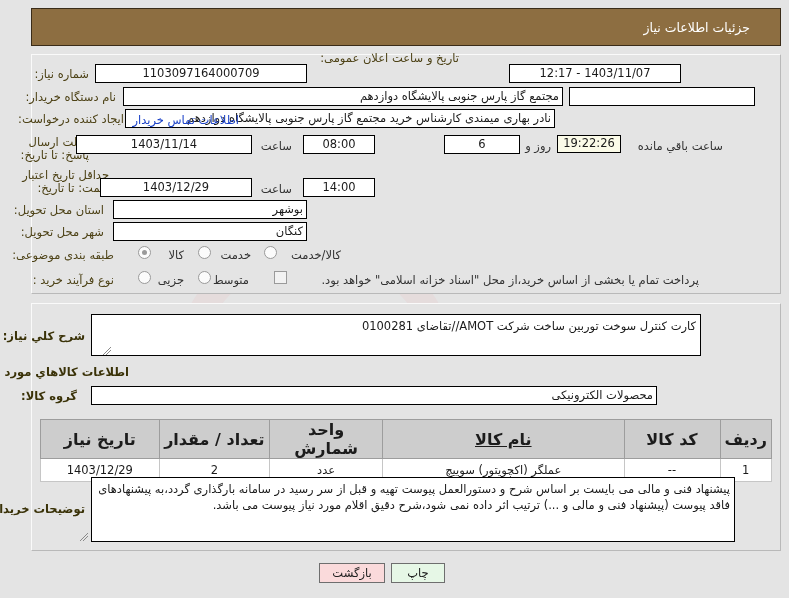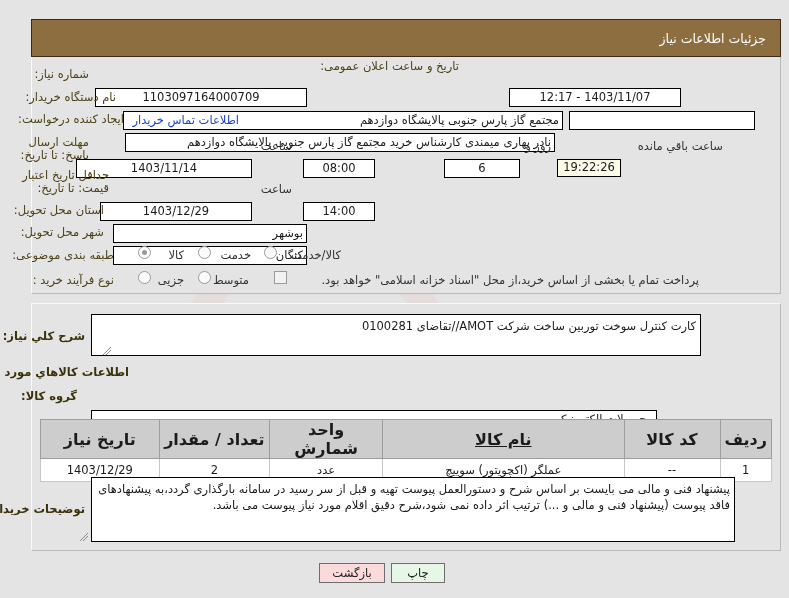--- a/index.html
+++ b/index.html
@@ -43,23 +43,22 @@
   .header-bar {
     position: absolute;
     left: 31px; top: 8px;
     width: 750px; height: 38px;
     background: #8d6e41;
     border: 1px solid #3a2c18;
     box-sizing: border-box;
     display: flex;
     align-items: center;
     justify-content: flex-start;
-    padding: 0 14px;
+    padding: 0 30px;
     z-index: 2;
-    margin-top: 11px;
   }
   .header-title {
     color: #ffffff;
     font-size: 12.5px;
     font-weight: normal;
   }
 
   
   .panel {
     position: absolute;
@@ -94,21 +93,20 @@
     font-family: "DejaVu Sans", "Liberation Sans", sans-serif;
     font-size: 11.5px;
     color: #1a1a1a;
     line-height: 1;
     display: flex;
     align-items: center;
     z-index: 3;
     padding: 8px 3px;
     overflow: hidden;
     white-space: nowrap;
-    margin-top: 24px;
   }
   .inp.center { justify-content: center; }
   .inp.right  { justify-content: flex-start; }
   .inp.cream  { background: #fbfbe8; }
 
   .lnk {
     position: absolute;
     color: #1a41c8;
     font-size: 11.5px;
     text-decoration: none;
@@ -243,21 +241,21 @@
 
   <div class="header-bar">
     <span class="header-title">جزئیات اطلاعات نیاز</span>
   </div>
 
   <div class="panel" id="panel-top"></div>
 
   <div class="lbl" style="right:700px; top:68px; width:78px;">شماره نیاز:</div>
   <div class="inp center" style="right:482px; top:64px; width:212px; height:19px;">1103097164000709</div>
 
-  <div class="lbl" style="right:330px; top:60px; width:145px;">تاریخ و ساعت اعلان عمومی:</div>
+  <div class="lbl" style="right:330px; top:52px; width:145px;">تاریخ و ساعت اعلان عمومی:</div>
   <div class="inp center" style="right:108px; top:64px; width:172px; height:19px;">1403/11/07 - 12:17</div>
 
   <div class="lbl" style="right:673px; top:91px; width:105px;">نام دستگاه خریدار:</div>
   <div class="inp right" style="right:226px; top:87px; width:440px; height:19px;">مجتمع گاز پارس جنوبی  پالایشگاه دوازدهم</div>
   <div class="inp right" style="right:34px; top:87px; width:186px; height:19px;"></div>
 
   <div class="lbl" style="right:665px; top:113px; width:113px;">ایجاد کننده درخواست:</div>
   <div class="inp right" style="right:234px; top:109px; width:430px; height:19px;">نادر بهاری میمندی کارشناس خرید مجتمع گاز پارس جنوبی  پالایشگاه دوازدهم</div>
   <a class="lnk" style="right:550px; top:113px;">اطلاعات تماس خریدار</a>
 

